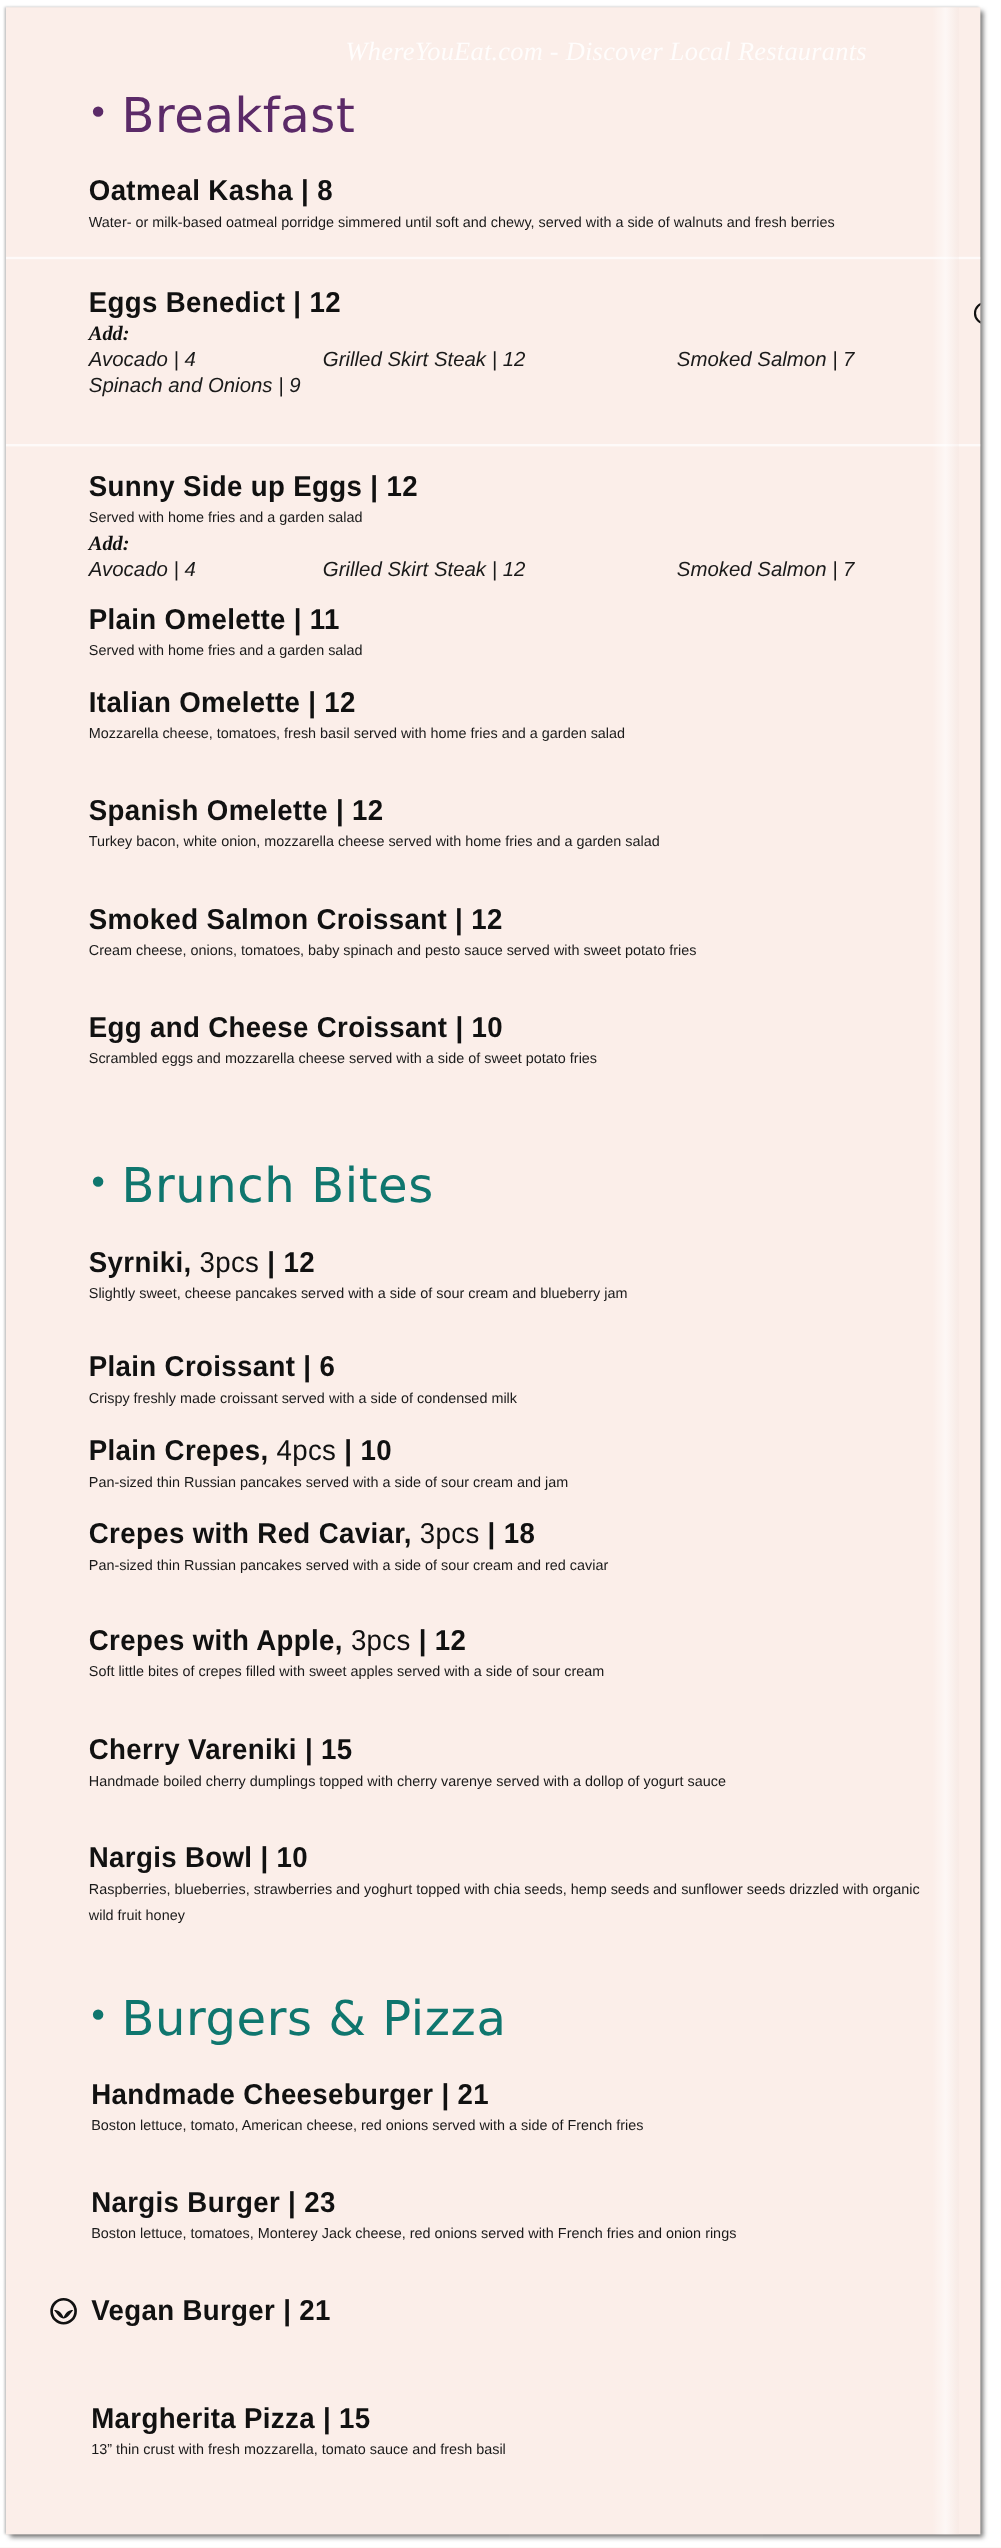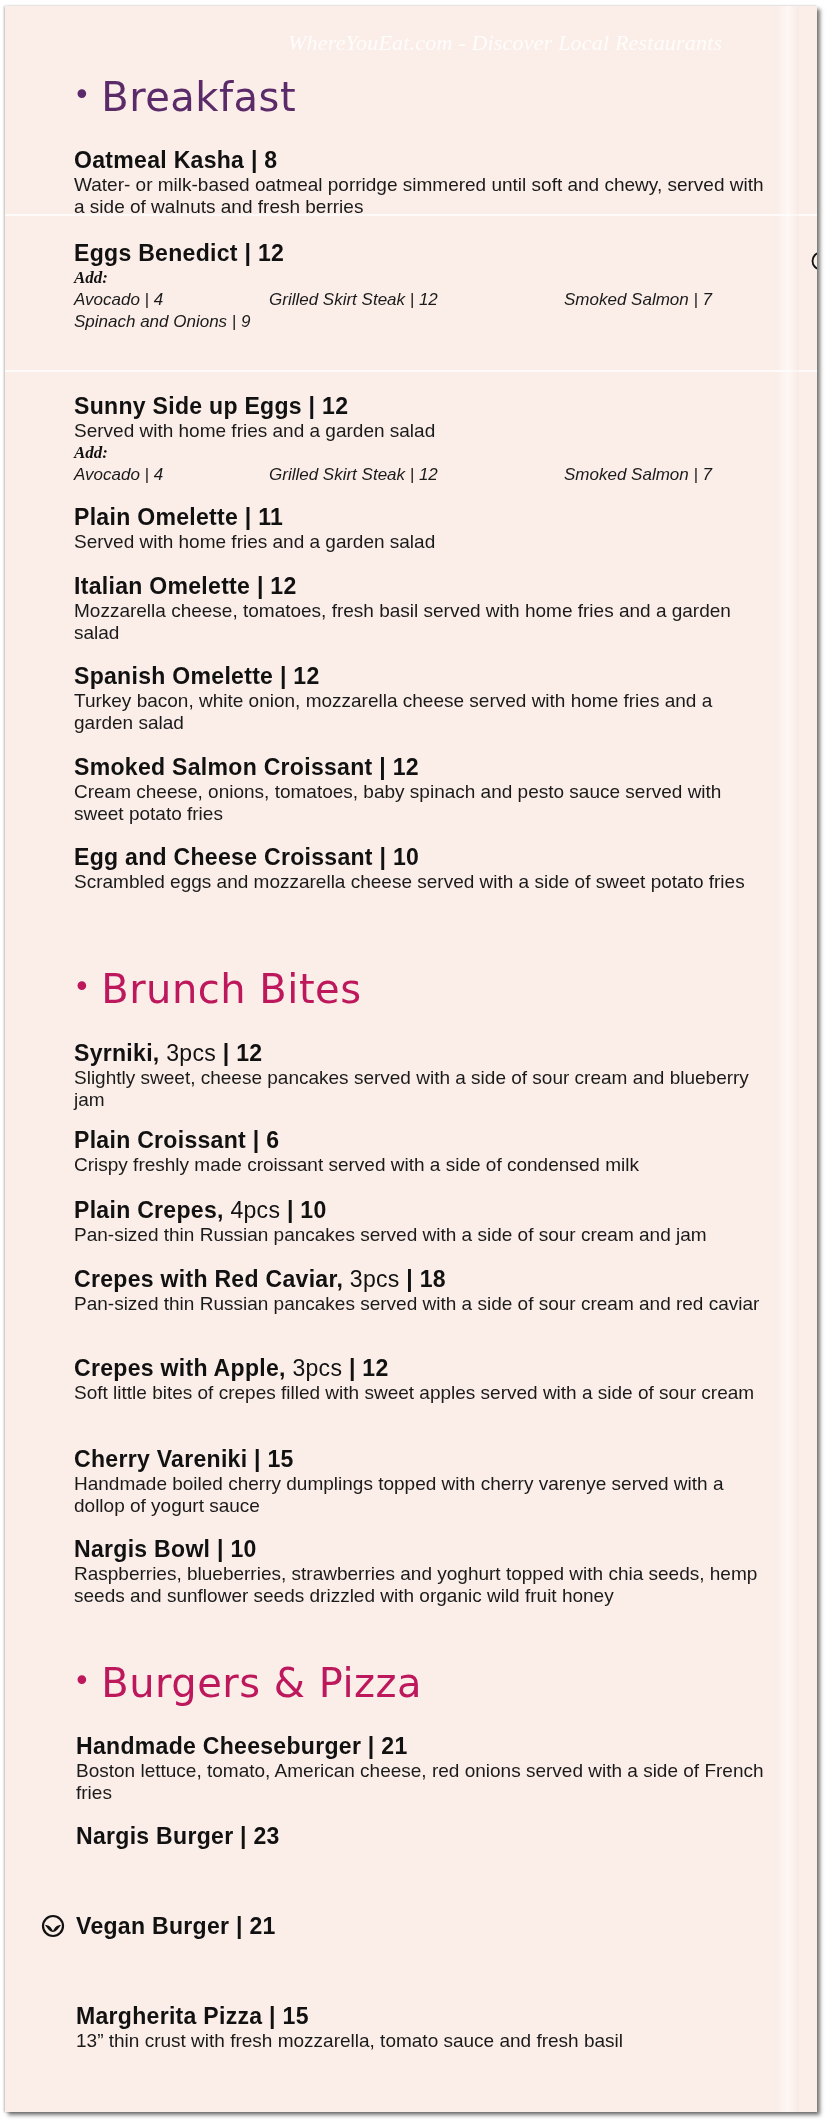--- a/index.html
+++ b/index.html
@@ -20,28 +20,28 @@
   .watermark {
     position: absolute; left: 283px; top: 24px; font-family: "Liberation Serif", serif;
     font-style: italic; font-size: 22px; color: rgba(255,255,255,0.85); white-space: nowrap; letter-spacing: 0.2px;
   }
   .section-heading {
     position: absolute; left: 68px; font-size: 40px; font-weight: normal;
     font-family: "DejaVu Sans", sans-serif; letter-spacing: 0.5px; white-space: nowrap; margin: 0;
   }
   .section-heading .bullet { font-size: 30px; margin-right: 10px; vertical-align: 6px; }
   .heading-breakfast { color: #5b2a68; }
-  .heading-blue { color: #be185d; }
+  .heading-blue { color: #0f766e; }
   .item { position: absolute; left: 69px; width: 700px; color: #111; }
   .item-title {
     font-family: "Liberation Sans", sans-serif; font-weight: bold; font-size: 24px; line-height: 28px;
     letter-spacing: 0.3px; white-space: nowrap; transform: scaleX(0.96); transform-origin: left;
   }
   .item-title .qty { font-weight: normal; }
-  .item-desc { font-size: 19px; line-height: 22px; color: #1a1a1a; width: 700px; }
+  .item-desc { font-size: 12px; line-height: 22px; color: #1a1a1a; width: 700px; }
   .add-label { font-size: 17px; font-weight: bold; font-style: italic; line-height: 22px; font-family: Liberation Serif, serif; }
   .addons { position: relative; height: 22px; font-style: italic; font-size: 17px; line-height: 22px; color: #1a1a1a; }
   .addons span { position: absolute; top: 0; white-space: nowrap; text-align: center; }
   .icon { position: absolute; }
   .divider { position: absolute; left: 0; width: 100%; height: 2px; background: rgba(255,255,255,0.7); }
 </style>
 </head>
 <body>
 
 <div class="page">
@@ -148,20 +148,21 @@
 
   <h2 class="section-heading heading-blue" style="top:1654px"><span class="bullet">•</span><span>Burgers &amp; Pizza</span></h2>
 
   <div class="item" style="top:1726px;left:71px">
     <div class="item-title"><span>Handmade Cheeseburger</span><span> | </span><span>21</span></div>
     <div class="item-desc">Boston lettuce, tomato, American cheese, red onions served with a side of French fries</div>
   </div>
 
   <div class="item" style="top:1816px;left:71px">
     <div class="item-title"><span>Nargis Burger</span><span> | </span><span>23</span></div>
+    <div class="item-desc">Boston lettuce, tomatoes, Monterey Jack cheese, red onions served with French fries and onion rings</div>
   </div>
 
   <svg class="icon" style="left:36px;top:1908px" width="24" height="24" viewBox="0 0 24 24">
     <circle cx="12" cy="12" r="10" fill="none" stroke="#111" stroke-width="2.2"></circle>
     <path d="M4 11 C8 11 10 13 12 17 C14 13 16 11 20 11 C17 15 15 18 12 18 C9 18 7 15 4 11 Z" fill="#111"></path>
   </svg>
   <div class="item" style="top:1906px;left:71px">
     <div class="item-title"><span>Vegan Burger</span><span> | </span><span>21</span></div>
   </div>
 

